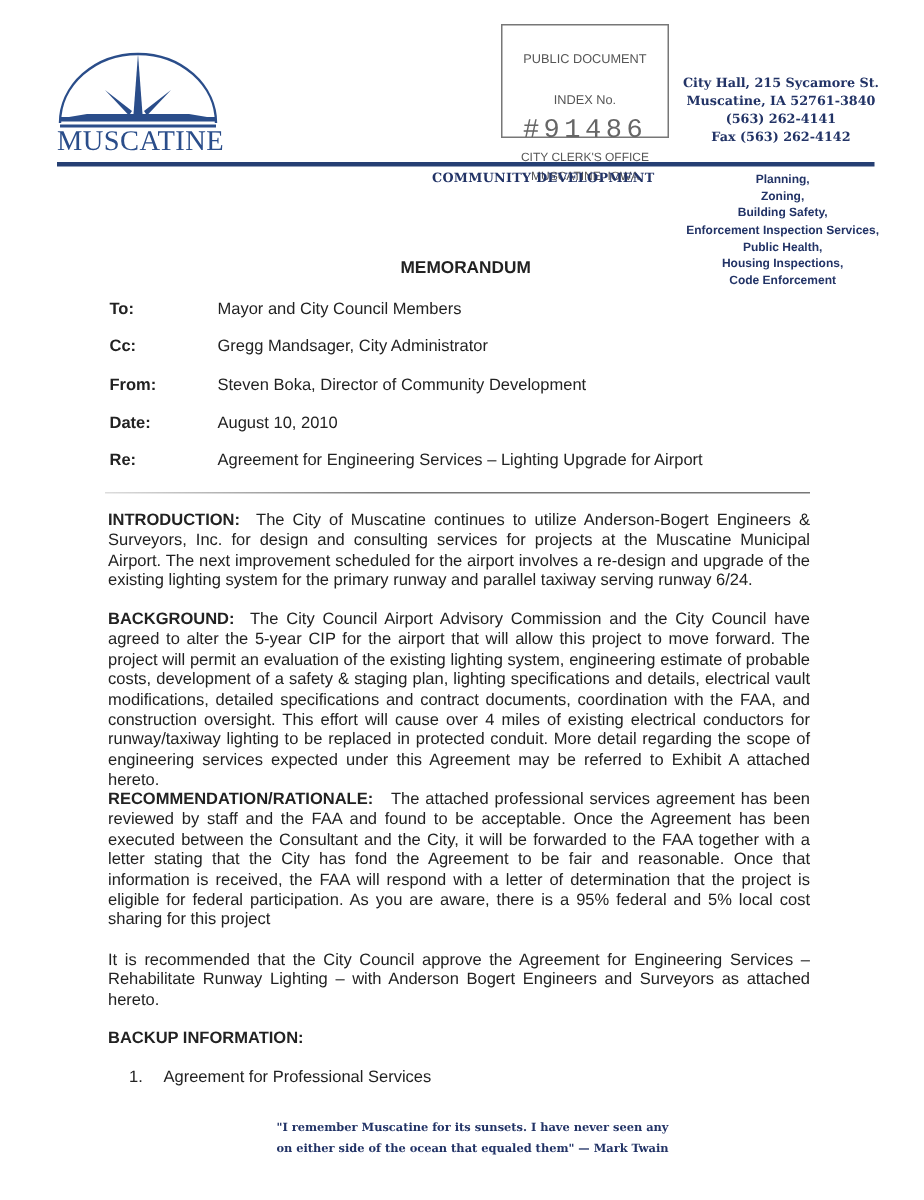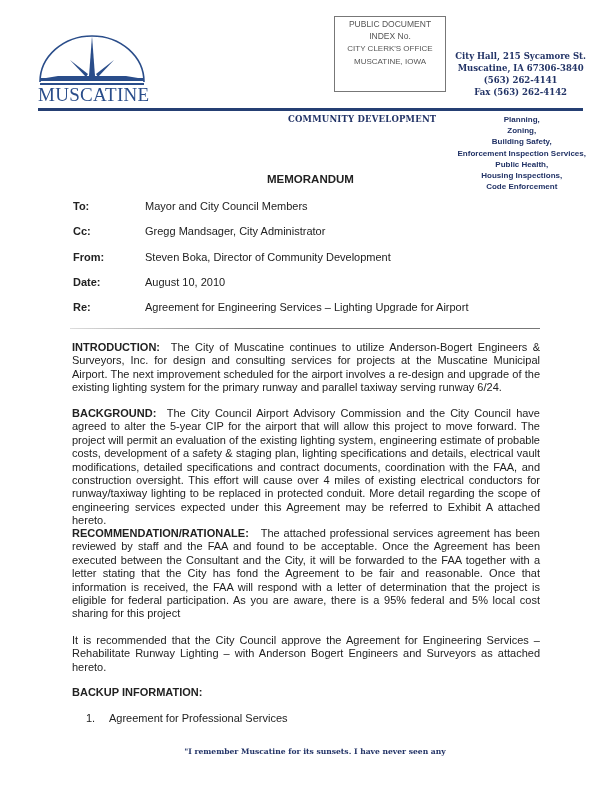--- a/index.html
+++ b/index.html
@@ -3,21 +3,21 @@
   <meta charset="utf-8">
   <style>
     html, body { margin: 0; padding: 0; background: #ffffff; }
     body { width: 616px; height: 800px; position: relative; overflow: hidden; color: #1a1a1a; }
     .abs { position: absolute; }
     .logo { left: 38px; top: 34px; width: 108px; height: 72px; }
     .logo-text { position: absolute; left: 0; top: 50px; width: 108px; text-align: center;
       font-family: "Liberation Serif", serif; font-size: 19px; color: #2a4d8a; letter-spacing: 0.3px; }
     .stamp { left: 334px; top: 16px; width: 112px; height: 76px; border: 1px solid #777; box-sizing: border-box;
       font-family: "Liberation Sans", sans-serif; color: #555; text-align: center; }
-    .stamp .t1 { font-size: 8.5px; line-height: 9px; margin-top: 3px; }
+    .stamp .t1 { font-size: 8.5px; line-height: 9px; margin-top: 18px; }
     .stamp .num { font-family: "Liberation Mono", monospace; font-size: 18px; letter-spacing: 3px; margin-top: 6px; color: #666; }
     .stamp .t2 { font-size: 8px; line-height: 8.5px; margin-top: 4px; }
     .address { right: 30px; top: 50px; text-align: center; font-family: "DejaVu Serif", serif; font-weight: bold;
       font-size: 8.5px; line-height: 12px; color: #223366; }
     .rule-top { left: 38px; top: 108px; width: 545px; height: 3px; background: #253f73; }
     .dept { left: 240px; top: 114px; font-family: "DejaVu Serif", serif; font-weight: bold; font-size: 8.5px; color: #223366; letter-spacing: 0.2px; padding-left: 48px; }
     .services { right: 30px; top: 114px; text-align: center; font-family: Liberation Sans, sans-serif; font-weight: bold; font-size: 8px; line-height: 11.2px; color: #223366; }
     .memo-title { left: 267px; top: 173px; font-family: "Liberation Sans", sans-serif; font-weight: bold; font-size: 11.5px; color: #222; }
     .hdr { font-family: "Liberation Sans", sans-serif; font-size: 11px; color: #222; }
     .hdr-label { left: 73px; font-weight: bold; }
@@ -44,27 +44,28 @@
     <polygon points="20,42 88,42 100,44 8,44" fill="#2a4d8a"></polygon>
     <rect x="2" y="44" width="104" height="3" fill="#2a4d8a"></rect>
     <rect x="2" y="49" width="104" height="2" fill="#2a4d8a"></rect>
   </svg>
   <div class="logo-text">MUSCATINE</div>
 </div>
 
 <div class="abs stamp">
   <div class="t1">PUBLIC DOCUMENT</div>
   <div class="t1">INDEX No.</div>
+  <div class="num">#91486</div>
   <div class="t2">CITY CLERK'S OFFICE</div>
   <div class="t2">MUSCATINE, IOWA</div>
 </div>
 
 <div class="abs address">
   <div>City Hall, 215 Sycamore St.</div>
-  <div>Muscatine, IA 67306-3840</div>
+  <div>Muscatine, IA 52761-3840</div>
   <div>(563) 262-4141</div>
   <div>Fax (563) 262-4142</div>
 </div>
 
 <div class="abs rule-top"></div>
 
 <div class="abs dept">COMMUNITY DEVELOPMENT</div>
 
 <div class="abs services">
   <div>Planning,</div>
@@ -108,13 +109,14 @@
 </div>
 
 <div class="abs para" style="top:634px">It is recommended that the City Council approve the Agreement for Engineering Services – Rehabilitate Runway Lighting – with Anderson Bogert Engineers and Surveyors as attached hereto.</div>
 
 <div class="abs backup">BACKUP INFORMATION:</div>
 <div class="abs li-num">1.</div>
 <div class="abs li-text">Agreement for Professional Services</div>
 
 <div class="abs quote">
   <div>"I remember Muscatine for its sunsets. I have never seen any</div>
+  <div>on either side of the ocean that equaled them" — Mark Twain</div>
 </div>
 
 </body></html>

